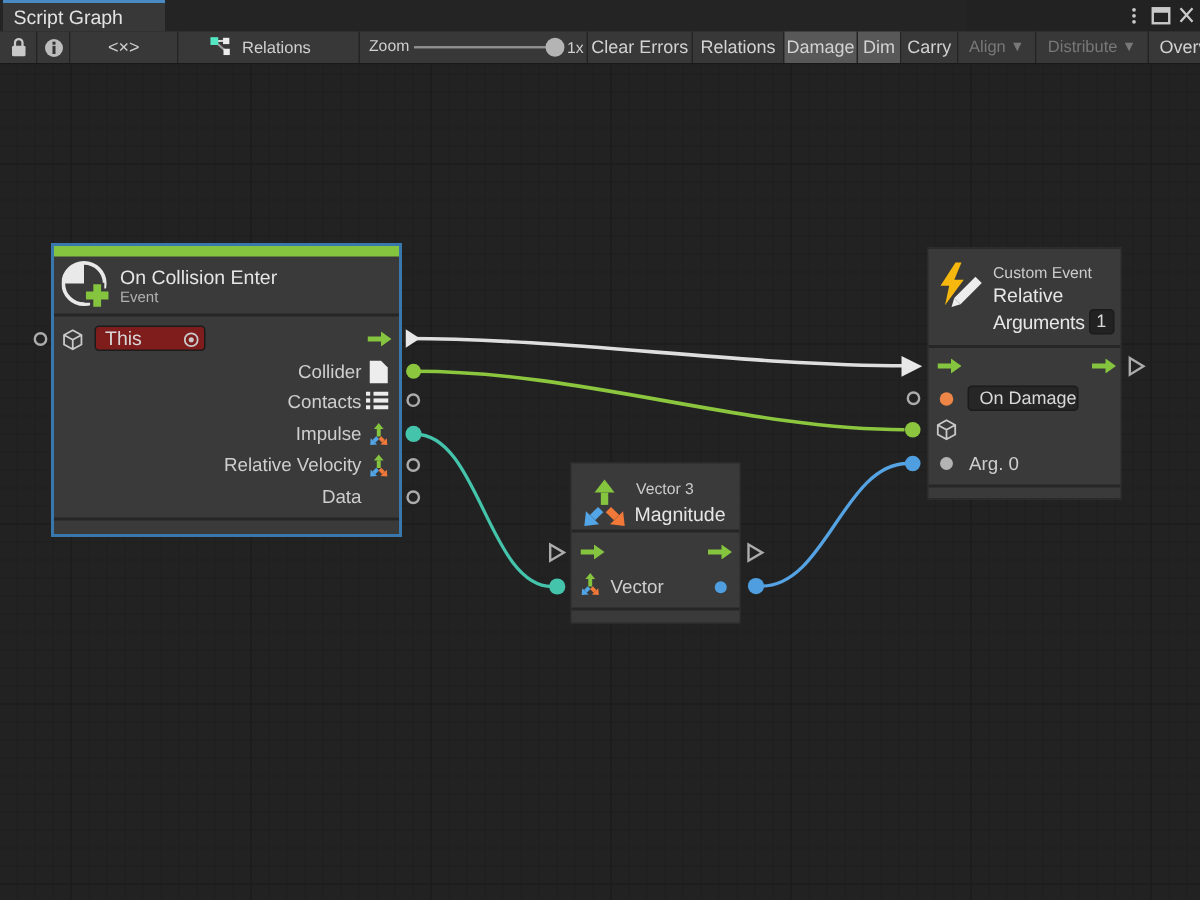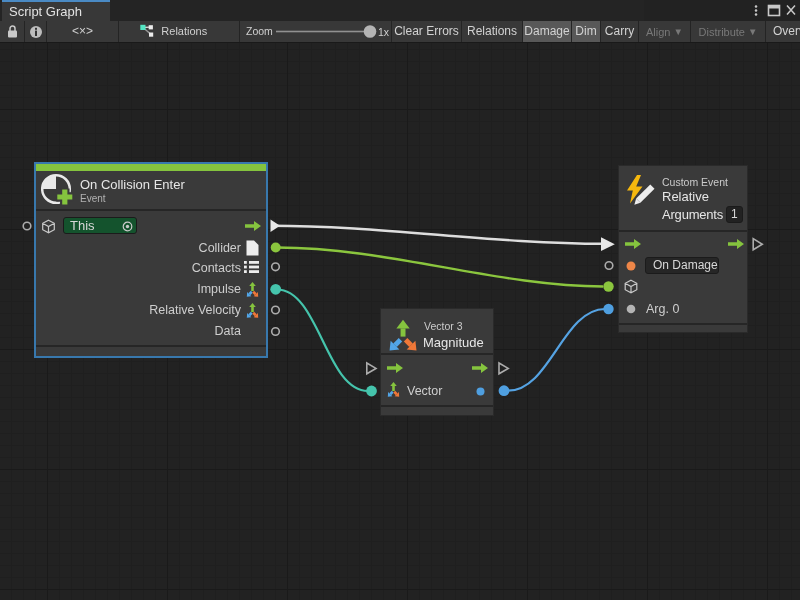--- a/index.html
+++ b/index.html
@@ -26,21 +26,21 @@
       linear-gradient(to bottom, #1f1f1f 1px, transparent 1px);
     background-size:120px 100%, 100% 120px, 12px 100%, 100% 12px;
     background-position:47px 0, 0 66px, 11px 0, 0 6px; }
   svg.layer { position:absolute; left:0; top:0; width:800px; height:600px; pointer-events:none; }
   
   .node { position:absolute; background:#3a3a3a; }
   .ntitle { position:absolute; color:#e6e6e6; font-size:13px; white-space:nowrap; }
   .nsub { position:absolute; color:#b2b2b2; font-size:10px; white-space:nowrap; }
   .plabel { position:absolute; color:#cecece; font-size:12.5px; white-space:nowrap; }
   .divider { position:absolute; left:0; width:100%; height:2px; background:#262626; }
-  .field { position:absolute; background:#14532d; border:1px solid #1b1b1b; border-radius:3px;
+  .field { position:absolute; background:#7f1d1d; border:1px solid #1b1b1b; border-radius:3px;
     color:#d8d8d8; font-size:12px; white-space:nowrap; overflow:hidden; }
 </style>
 </head>
 <body>
 <div id="titlebar">
   <div id="tab">Script Graph</div>
   <svg class="winicon" style="left:751px" width="10" height="21" viewBox="0 0 10 21">
     <circle cx="5" cy="6.5" r="1.25" fill="#c9c9c9"></circle>
       <circle cx="5" cy="10.5" r="1.25" fill="#c9c9c9"></circle>
       <circle cx="5" cy="14.5" r="1.25" fill="#c9c9c9"></circle>

